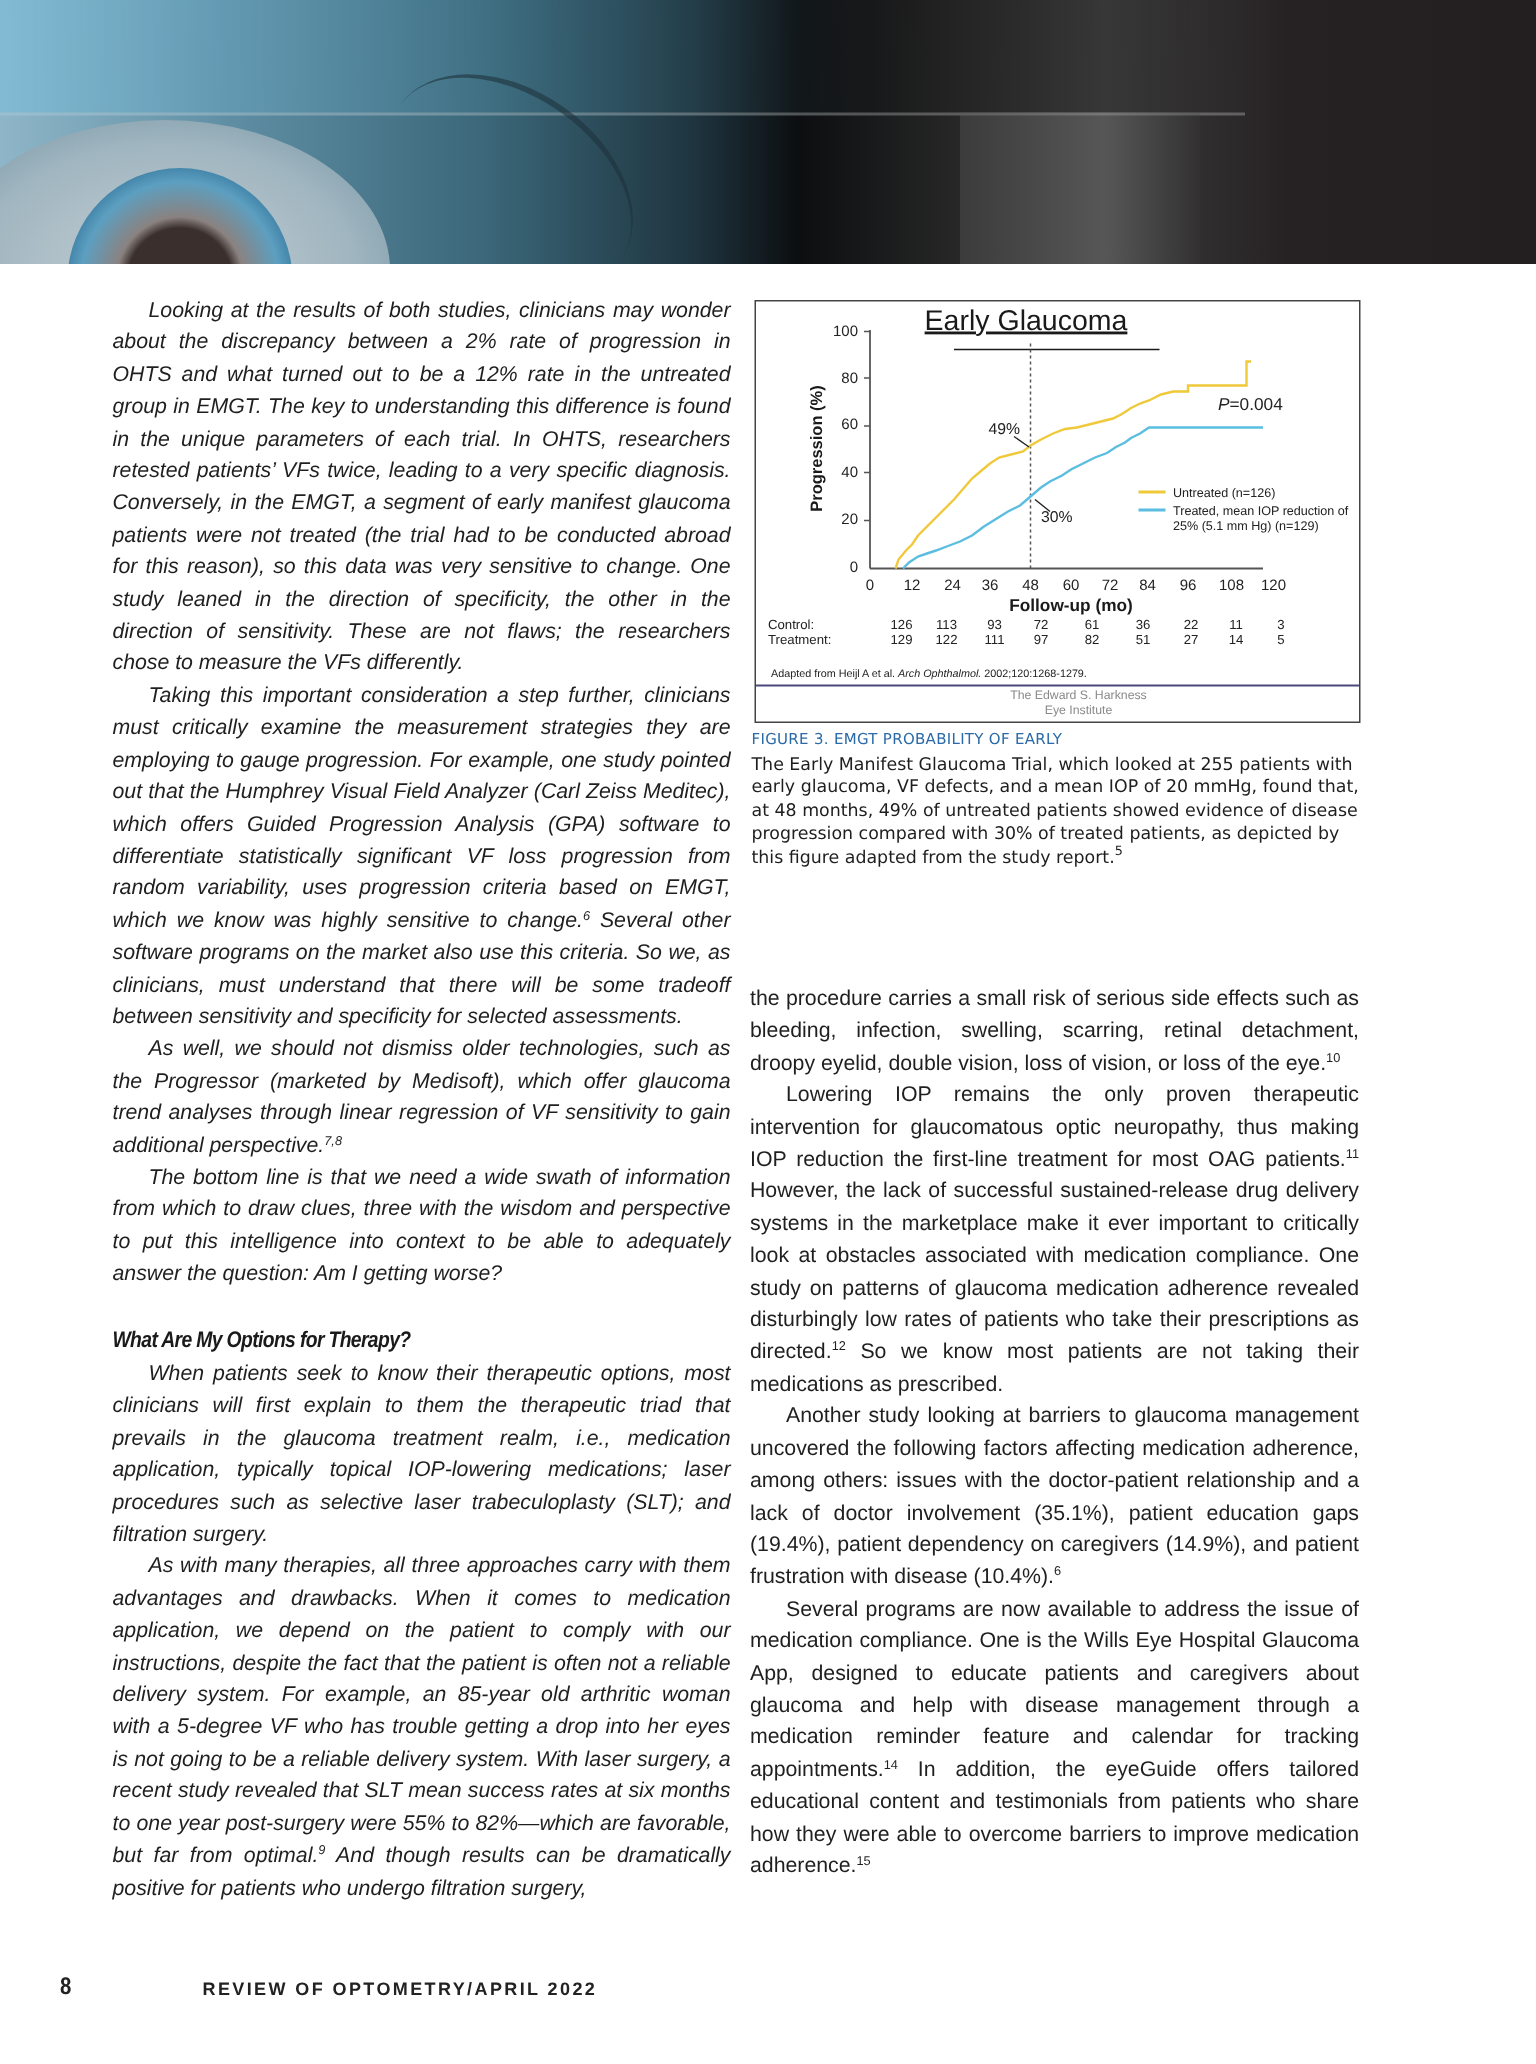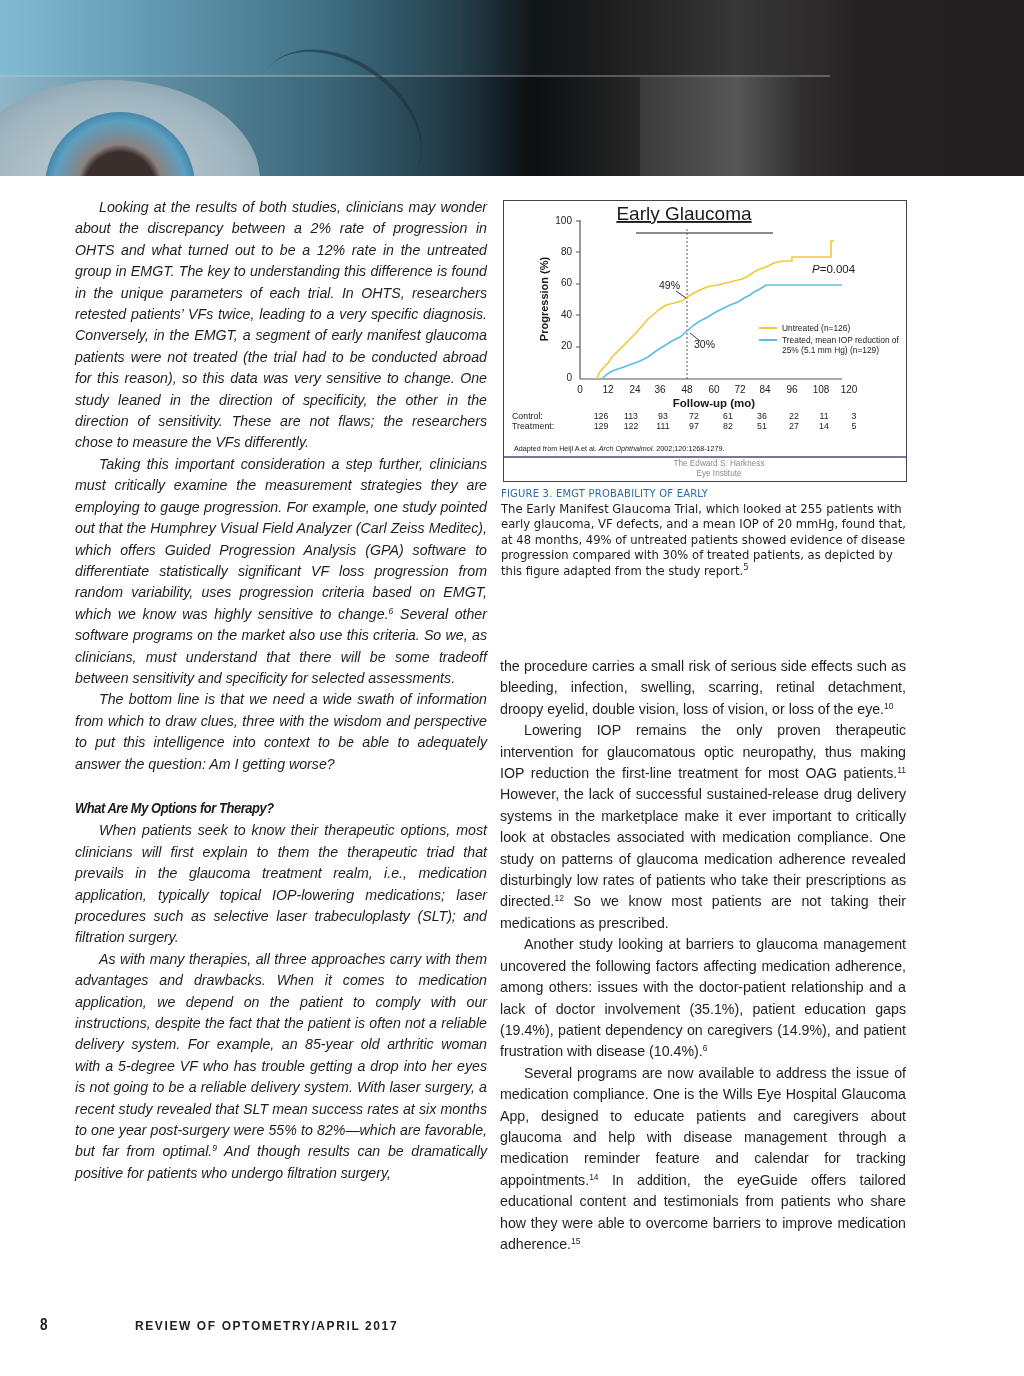--- a/index.html
+++ b/index.html
@@ -67,20 +67,21 @@
   <div class="band"></div>
   <div class="eye-white"></div>
   <div class="iris"></div>
   <div class="lash"></div>
   <div class="panel"></div>
 </div>
 
 <div class="col left">
   <p>Looking at the results of both studies, clinicians may wonder about the discrepancy between a 2% rate of progression in OHTS and what turned out to be a 12% rate in the untreated group in EMGT. The key to understanding this difference is found in the unique parameters of each trial. In OHTS, researchers retested patients’ VFs twice, leading to a very specific diagnosis. Conversely, in the EMGT, a segment of early manifest glaucoma patients were not treated (the trial had to be conducted abroad for this reason), so this data was very sensitive to change. One study leaned in the direction of specificity, the other in the direction of sensitivity. These are not flaws; the researchers chose to measure the VFs differently.</p>
   <p><span>Taking this important consideration a step further, clinicians must critically examine the measurement strategies they are employing to gauge progression. For example, one study pointed out that the Humphrey Visual Field Analyzer (Carl Zeiss Meditec), which offers Guided Progression Analysis (GPA) software to differentiate statistically significant VF loss progression from random variability, uses progression criteria based on EMGT, which we know was highly sensitive to change.</span><sup>6</sup><span> Several other software programs on the market also use this criteria. So we, as clinicians, must understand that there will be some tradeoff between sensitivity and specificity for selected assessments.</span></p>
+  <p><span>As well, we should not dismiss older technologies, such as the Progressor (marketed by Medisoft), which offer glaucoma trend analyses through linear regression of VF sensitivity to gain additional perspective.</span><sup>7,8</sup></p>
   <p>The bottom line is that we need a wide swath of information from which to draw clues, three with the wisdom and perspective to put this intelligence into context to be able to adequately answer the question: Am I getting worse?</p>
   <h3 class="sub">What Are My Options for Therapy?</h3>
   <p>When patients seek to know their therapeutic options, most clinicians will first explain to them the therapeutic triad that prevails in the glaucoma treatment realm, i.e., medication application, typically topical IOP-lowering medications; laser procedures such as selective laser trabeculoplasty (SLT); and filtration surgery.</p>
   <p><span>As with many therapies, all three approaches carry with them advantages and drawbacks. When it comes to medication application, we depend on the patient to comply with our instructions, despite the fact that the patient is often not a reliable delivery system. For example, an 85-year old arthritic woman with a 5-degree VF who has trouble getting a drop into her eyes is not going to be a reliable delivery system. With laser surgery, a recent study revealed that SLT mean success rates at six months to one year post-surgery were 55% to 82%—which are favorable, but far from optimal.</span><sup>9</sup><span> And though results can be dramatically positive for patients who undergo filtration surgery,</span></p>
 </div>
 
 <div class="figure-box">
   <svg width="402" height="280" viewBox="0 0 402 280" font-family="Liberation Sans, sans-serif">
     <text id="chart-title" x="180" y="19" font-size="19" fill="#1a1a1a" text-anchor="middle" text-decoration="underline">Early Glaucoma</text>
     <line x1="132" y1="32" x2="269" y2="32" stroke="#1a1a1a" stroke-width="1"></line>
@@ -177,13 +178,13 @@
 </div>
 
 <div class="col right">
   <p class="noindent"><span>the procedure carries a small risk of serious side effects such as bleeding, infection, swelling, scarring, retinal detachment, droopy eyelid, double vision, loss of vision, or loss of the eye.</span><sup>10</sup></p>
   <p><span>Lowering IOP remains the only proven therapeutic intervention for glaucomatous optic neuropathy, thus making IOP reduction the first-line treatment for most OAG patients.</span><sup>11</sup><span> However, the lack of successful sustained-release drug delivery systems in the marketplace make it ever important to critically look at obstacles associated with medication compliance. One study on patterns of glaucoma medication adherence revealed disturbingly low rates of patients who take their prescriptions as directed.</span><sup>12</sup><span> So we know most patients are not taking their medications as prescribed.</span></p>
   <p><span>Another study looking at barriers to glaucoma management uncovered the following factors affecting medication adherence, among others: issues with the doctor-patient relationship and a lack of doctor involvement (35.1%), patient education gaps (19.4%), patient dependency on caregivers (14.9%), and patient frustration with disease (10.4%).</span><sup>6</sup></p>
   <p><span>Several programs are now available to address the issue of medication compliance. One is the Wills Eye Hospital Glaucoma App, designed to educate patients and caregivers about glaucoma and help with disease management through a medication reminder feature and calendar for tracking appointments.</span><sup>14</sup><span> In addition, the eyeGuide offers tailored educational content and testimonials from patients who share how they were able to overcome barriers to improve medication adherence.</span><sup>15</sup></p>
 </div>
 
 <div class="footer-num">8</div>
-<div class="footer-mag">REVIEW OF OPTOMETRY/APRIL 2017</div>
+<div class="footer-mag">REVIEW OF OPTOMETRY/APRIL 2022</div>
 
 </body></html>

